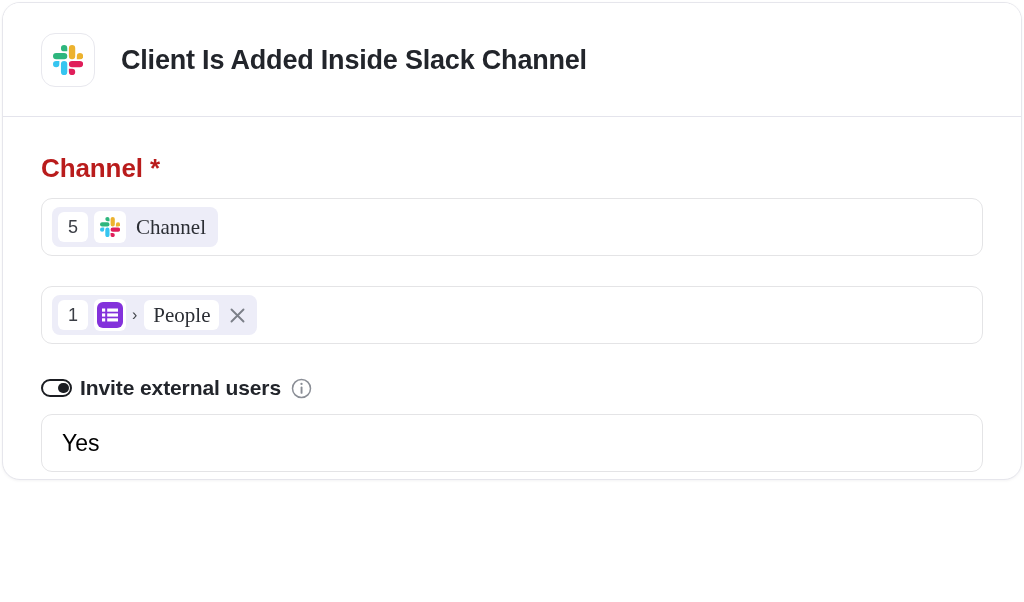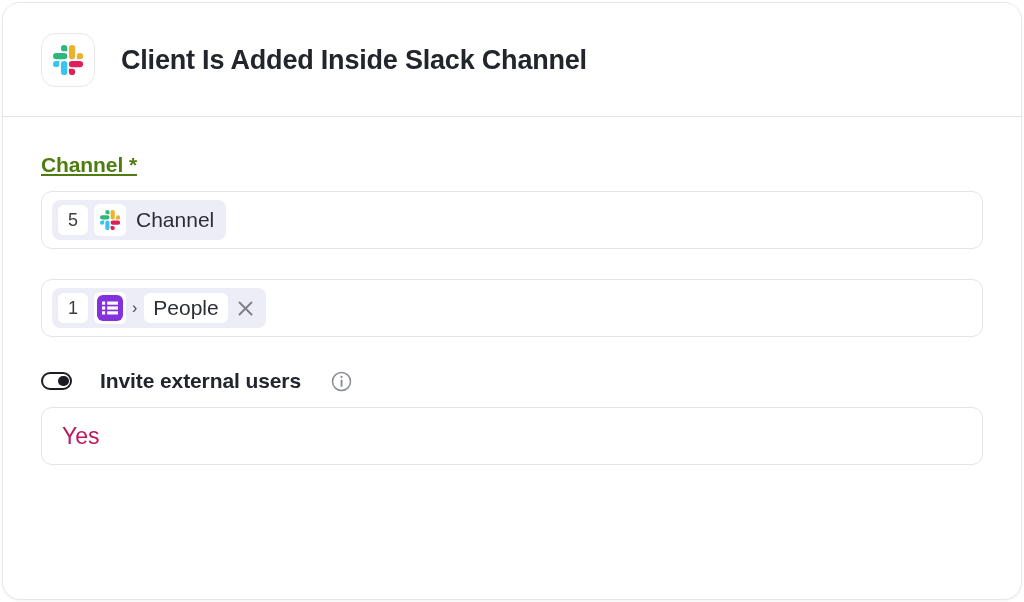--- a/index.html
+++ b/index.html
@@ -14,21 +14,21 @@
     position: relative;
     width: 1024px;
     height: 602px;
     background: #ffffff;
   }
   .card {
     position: absolute;
     left: 2px;
     top: 2px;
     width: 1020px;
-    height: 598px;
+    height: 478px;
     background: #ffffff;
     border: 1px solid #e6e6ec;
     border-radius: 18px;
     box-shadow: 0 1px 3px rgba(20,20,40,0.05);
     overflow: hidden;
   }
   
   .card-header {
     position: relative;
     height: 114px;
@@ -63,26 +63,25 @@
     right: 0;
     bottom: 0;
     height: 1.5px;
     background: #e4e4ec;
   }
   
   .card-body {
     padding: 36px 38px 0 38px;
   }
   .field-label {
-    font-size: 21px;
+    font-size: 26px;
     font-weight: 700;
-    color: #4d7c0f;
+    color: #b91c1c;
     margin-bottom: 14px;
     letter-spacing: -0.1px;
-    text-decoration: underline;
   }
   .field-box {
     height: 58px;
     border: 1px solid #e4e4e6;
     border-radius: 11px;
     background: #ffffff;
     display: flex;
     align-items: center;
     padding: 0 10px;
   }
@@ -128,41 +127,42 @@
   }
   .token-text {
     background: #ffffff;
     border-radius: 6px;
     height: 30px;
     display: flex;
     align-items: center;
     padding: 0 9px;
     font-size: 21px;
     color: #2b2e34;
+    font-family: Liberation Serif, serif;
   }
   .token-text.plain {
     background: transparent;
     padding-left: 4px;
     padding-right: 6px;
   }
   .token-remove {
     width: 24px;
     height: 24px;
     display: flex;
     align-items: center;
     justify-content: center;
     color: #7b7f88;
     margin-right: 2px;
     cursor: pointer;
   }
   
   .toggle-row {
     display: flex;
     align-items: center;
-    gap: 28px;
+    gap: 8px;
     margin-top: 32px;
     margin-bottom: 14px;
   }
   .toggle {
     width: 31px;
     height: 18px;
     border: 2.2px solid #1b1d22;
     border-radius: 10px;
     position: relative;
     background: #ffffff;
@@ -196,21 +196,21 @@
   }
   .select-box {
     height: 58px;
     border: 1px solid #e4e4e6;
     border-radius: 11px;
     background: #ffffff;
     display: flex;
     align-items: center;
     padding: 0 20px;
     font-size: 23px;
-    color: #be185d;
+    color: #000000;
   }
 </style>
 </head>
 <body>
 
 <div id="app">
   <div class="card">
 
     <div class="card-header">
       <div class="app-badge">

